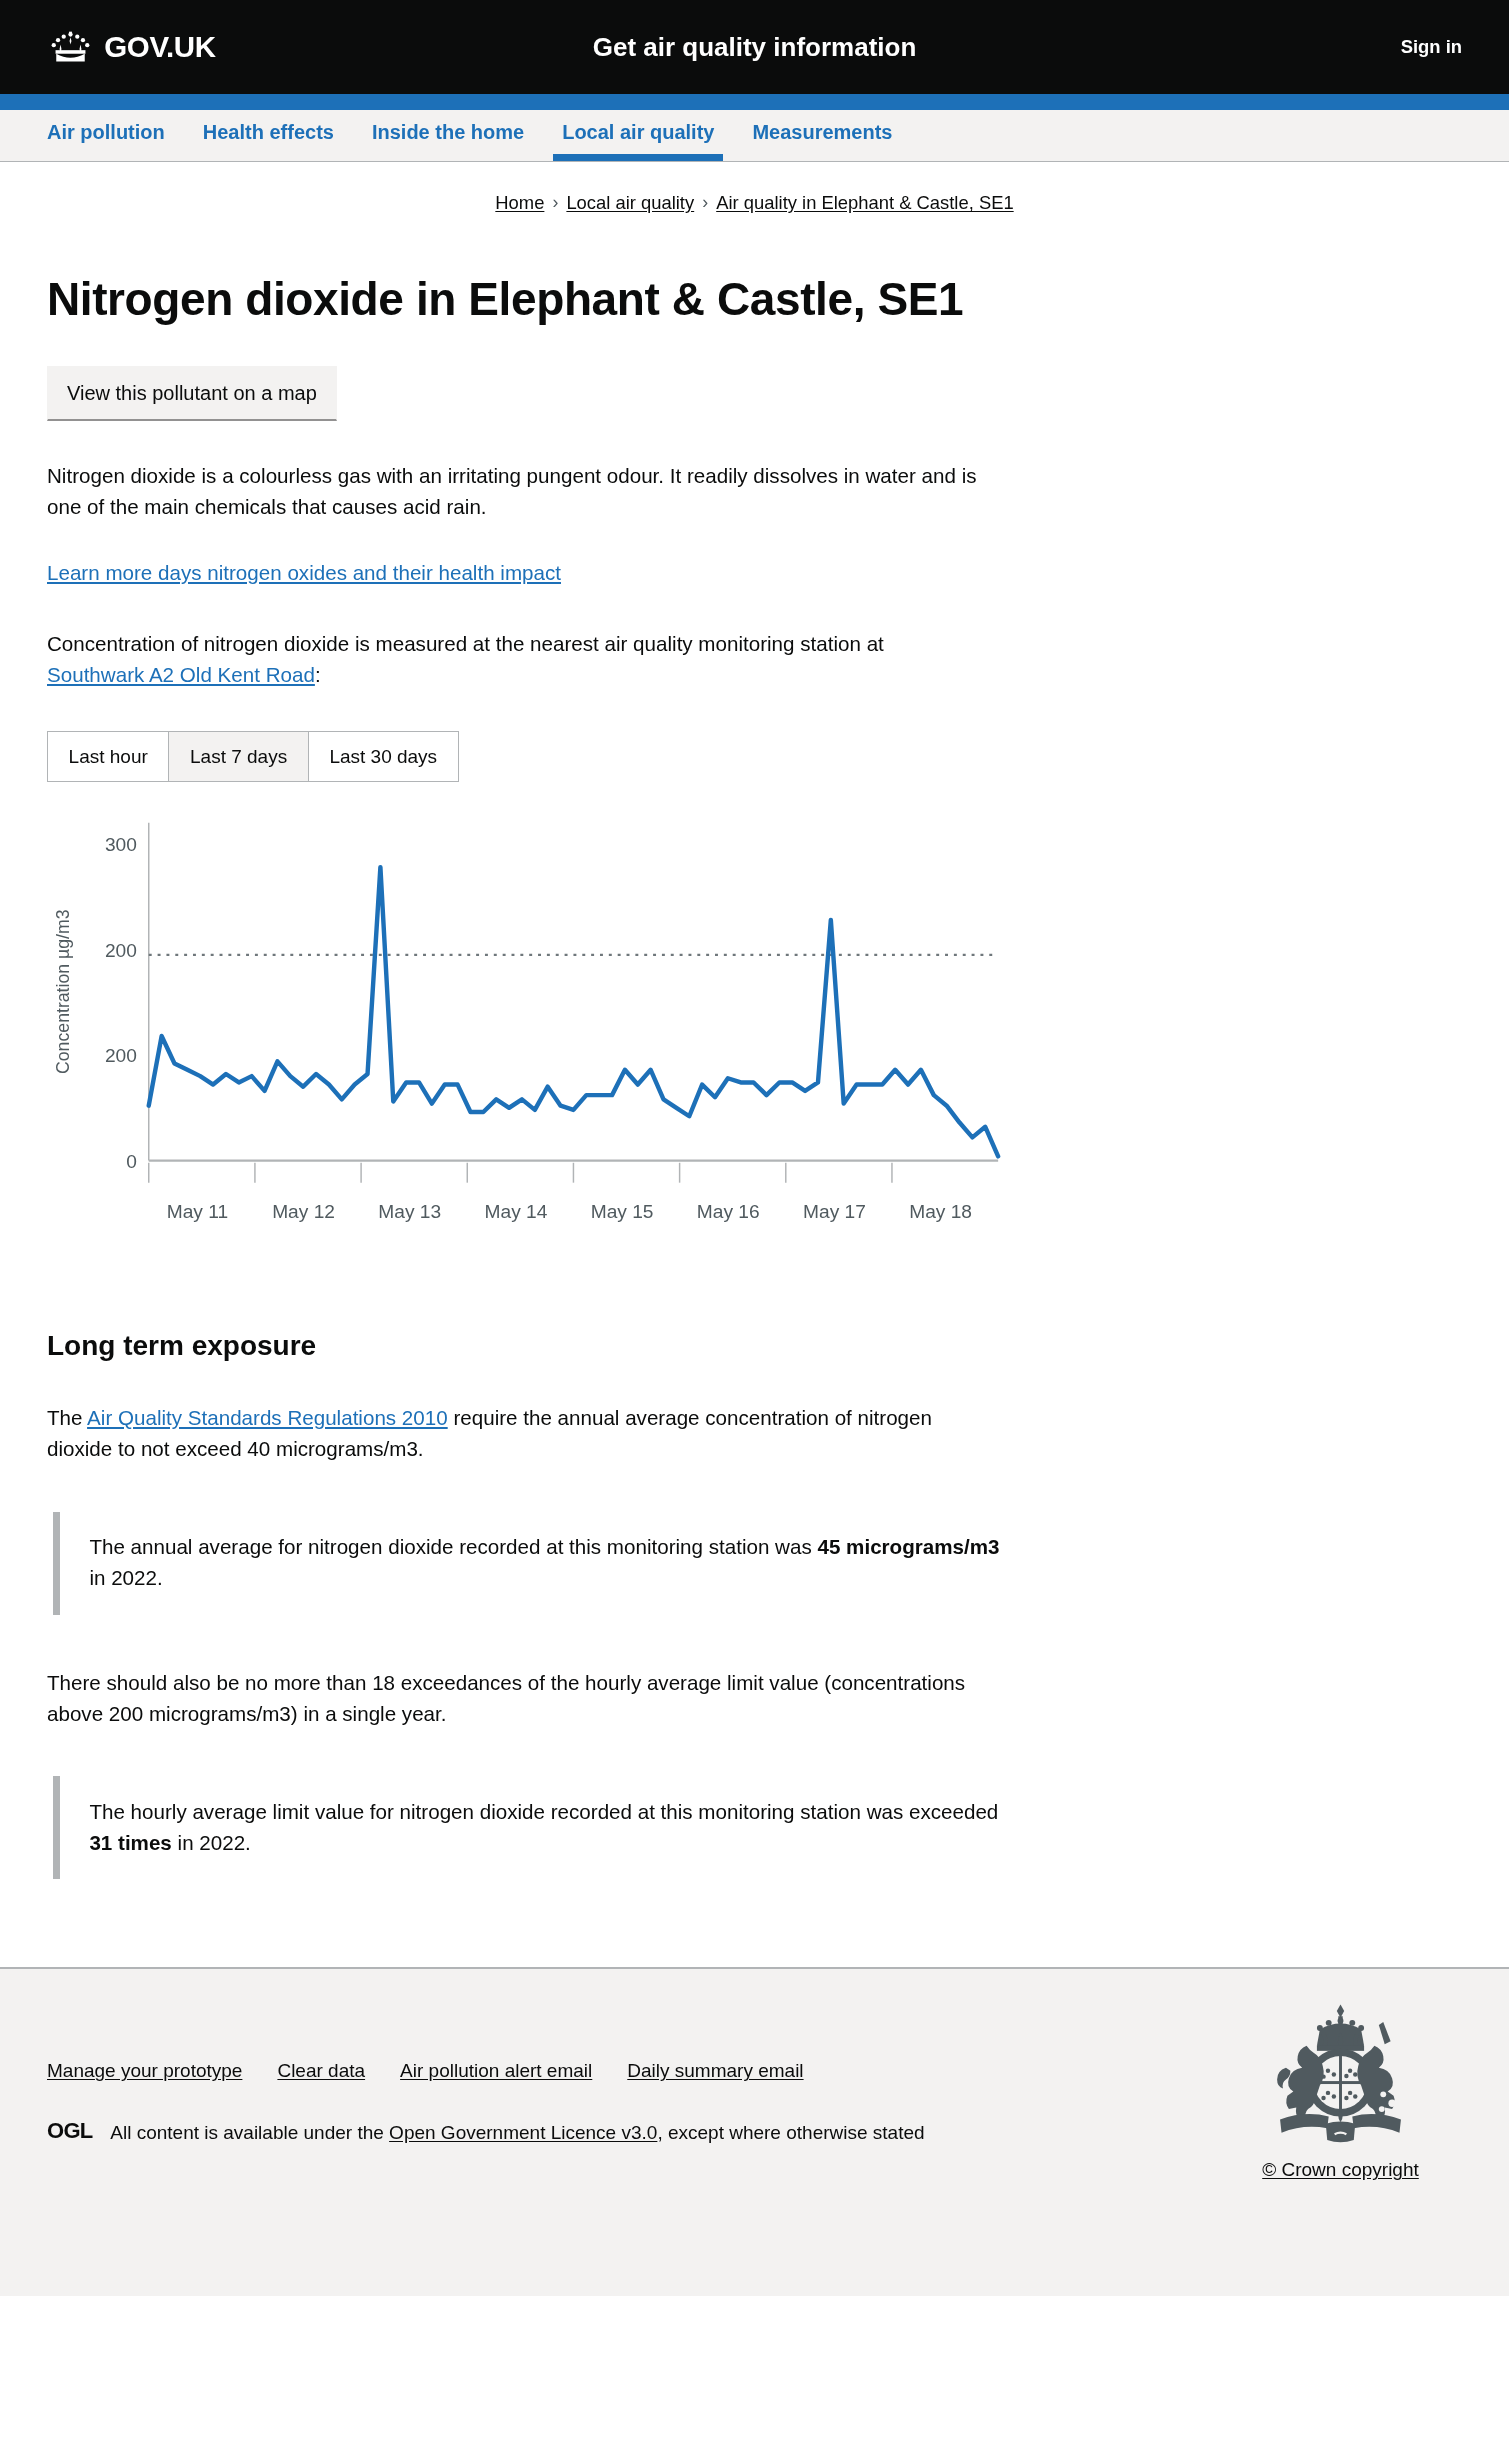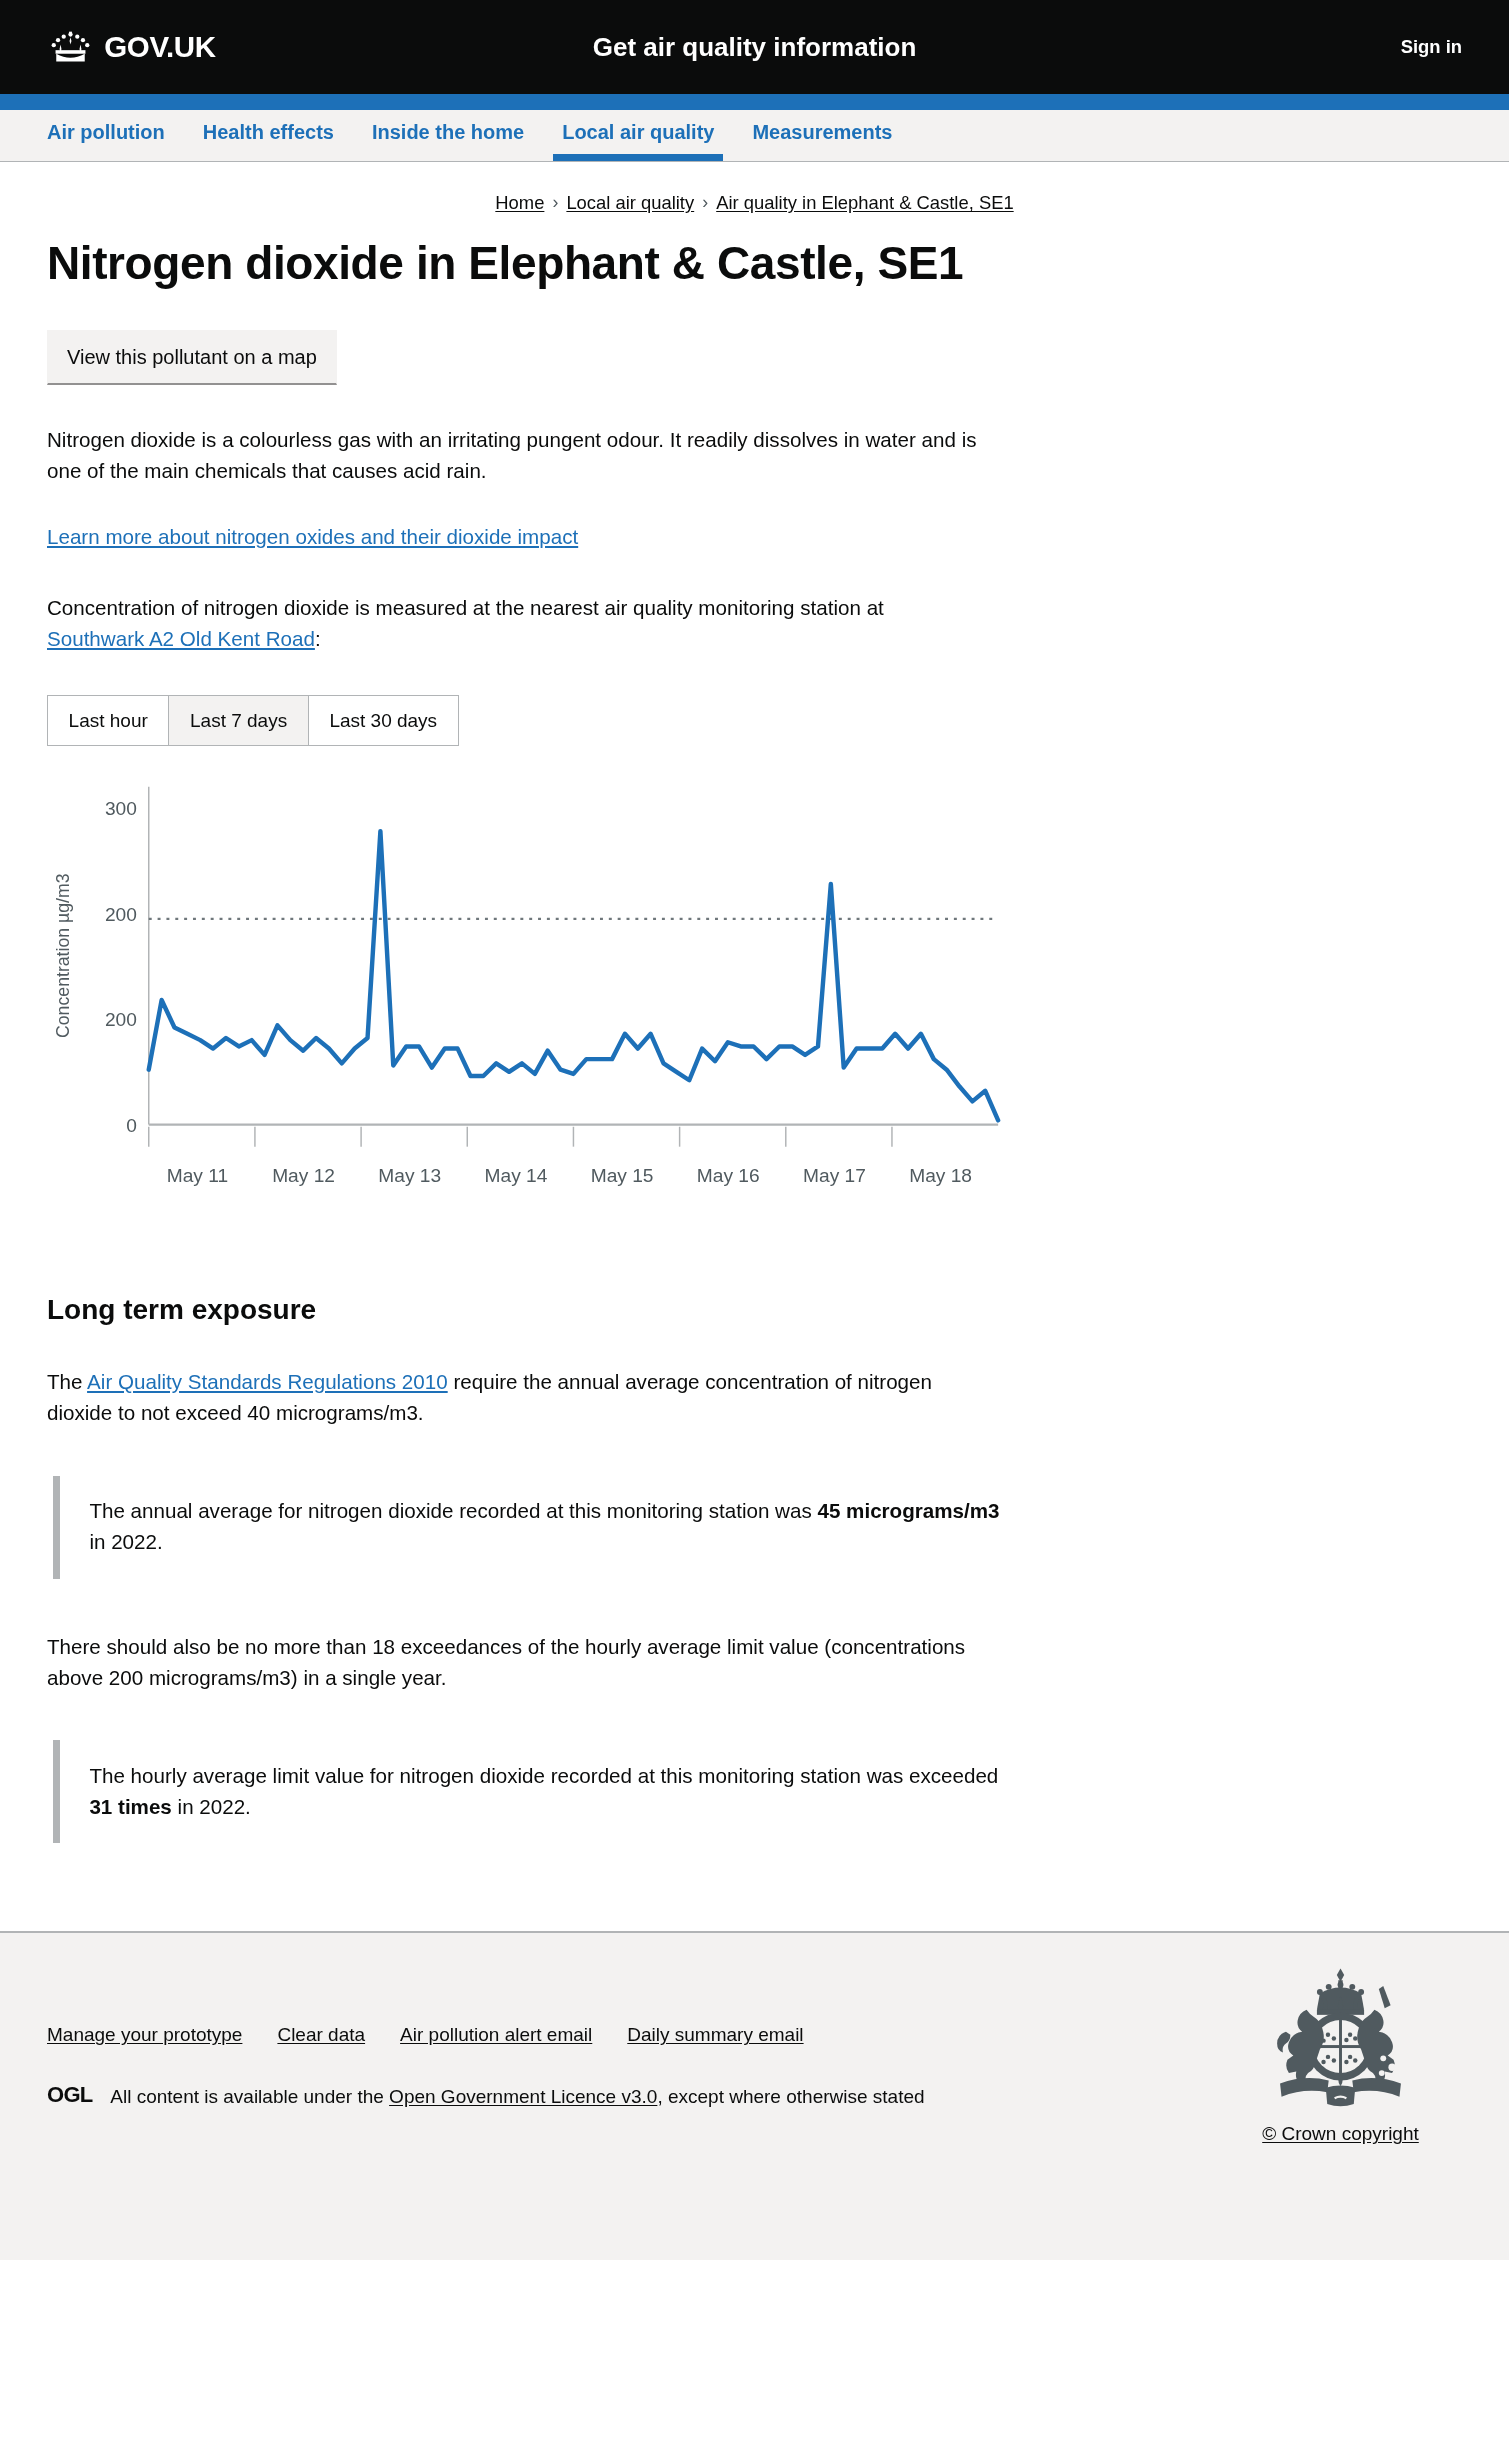--- a/index.html
+++ b/index.html
@@ -121,21 +121,21 @@
     display:inline-block;
     width:22px;
     text-align:center;
     color:#505a5f;
     font-size:17.7px;
   }
   .page-title {
     font-size:46px;
     font-weight:700;
     line-height:1.1;
-    margin:26px 0 0 0;
+    margin:62px 0 0 0;
     letter-spacing:-0.4px;
   }
   .map-button {
     display:inline-block;
     margin-top:41px;
     background:#f3f2f1;
     border:1.5px solid rgba(0,0,0,0);
     border-bottom:2.9px solid #929191;
     color:#0b0c0c;
     font-size:20px;
@@ -313,21 +313,21 @@
         <a class="crumb" href="#">Air quality in Elephant &amp; Castle, SE1</a>
       </div>
 
     <h1 class="page-title">Nitrogen dioxide in Elephant &amp; Castle, SE1</h1>
 
     <button class="map-button">View this pollutant on a map</button>
 
     <p class="body">Nitrogen dioxide is a colourless gas with an irritating pungent odour. It readily dissolves in water and is one of the main chemicals that causes acid rain.</p>
 
     <p class="body" style="margin-top:35px;">
-      <a class="link" href="#">Learn more about nitrogen oxides and their dioxide impact</a>
+      <a class="link" href="#">Learn more days nitrogen oxides and their health impact</a>
     </p>
 
 
     <p class="body">
       <span>Concentration of nitrogen dioxide is measured at the nearest air quality monitoring station at </span><a class="link" href="#">Southwark A2 Old Kent Road</a><span>:</span>
     </p>
 
     <div class="tabs" id="tabs">
         <button class="tab">Last hour</button>
         <button class="tab selected">Last 7 days</button>

